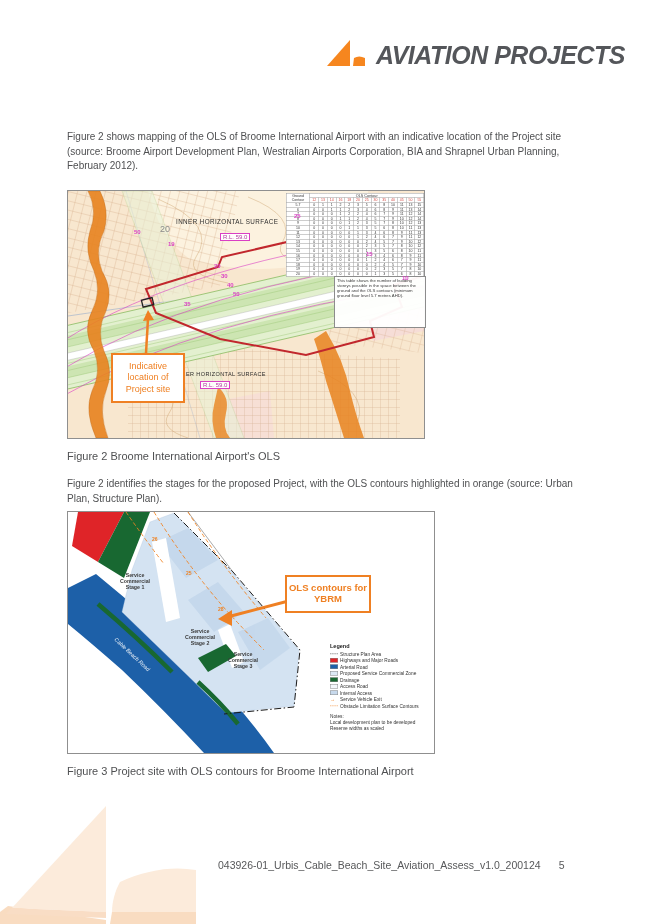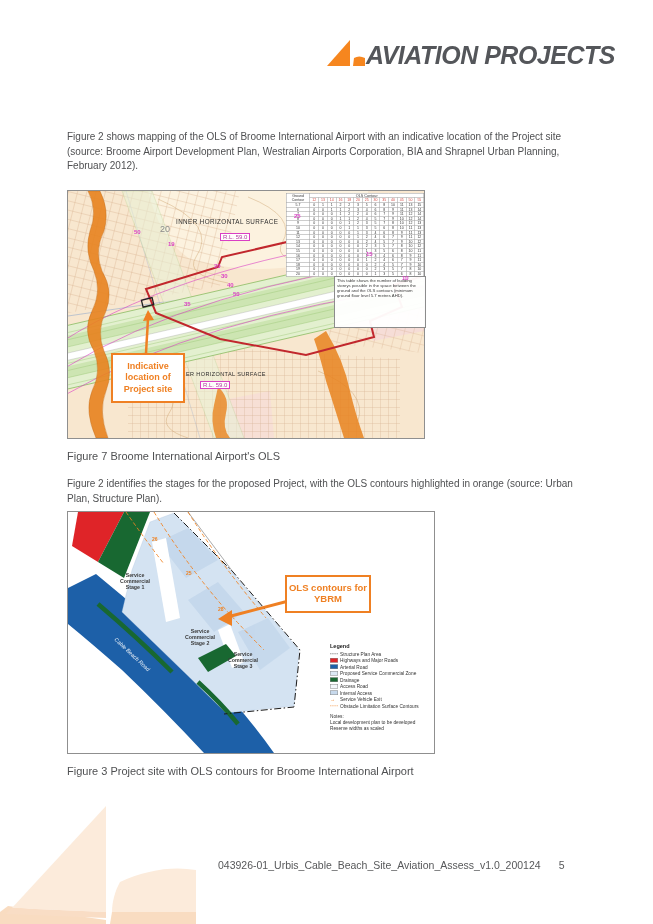--- a/index.html
+++ b/index.html
@@ -1,19 +1,19 @@
 <!DOCTYPE html>
 <html><head>
 <meta charset="utf-8">
 <style>
   html,body{margin:0;padding:0;background:#e9e9e9;}
   .page{position:relative;width:653px;height:924px;background:#fff;margin:0 auto;
         font-family:"Liberation Sans",sans-serif;color:#4f5052;overflow:hidden;}
   
-  .brand{position:absolute;left:326px;top:38px;display:flex;align-items:center;}
+  .brand{position:absolute;left:326px;top:38px;display:flex;align-items:center;gap:10px;}
   .brand-text{font-size:26px;font-weight:800;font-style:italic;color:#54565a;
               letter-spacing:-0.5px;transform:scaleX(.96);transform-origin:0 50%;white-space:nowrap;}
   
   .para{position:absolute;left:67px;width:522px;font-size:10px;line-height:14.5px;color:#4f5052;}
   .caption{position:absolute;left:67px;font-size:11px;color:#4f5052;}
   
   .fig{position:absolute;left:67px;border:1px solid #8f8f8f;background:#fff;}
   .fig svg{position:absolute;left:0;top:0;}
   .half{transform:scale(.5);transform-origin:0 0;}
   
@@ -22,21 +22,21 @@
             font-size:7px;line-height:8.2px;text-align:center;color:#333;}
   .olstable th,.olstable td{border:0.6px solid #9a9a9a;padding:0;font-weight:400;}
   .olstable .gc{width:46px;font-size:7px;line-height:7.5px;}
   .olstable .olsh{font-size:7.5px;}
   .olstable .cn{color:#d34a43;}
   .notewrap{position:absolute;left:266px;top:85px;width:90px;height:50px;border:0.8px solid #8c8c8c;background:rgba(255,255,255,.96);}
   .notein{width:172px;padding:3px 4px;font-size:8.5px;line-height:9.6px;color:#3c3c3c;}
   
   .callout2{position:absolute;left:43px;top:162px;width:70px;height:46px;background:#fff;
             border:2px solid #ef8023;display:flex;align-items:center;justify-content:center;
-            text-align:center;font-size:9px;font-weight:700;color:#ef8023;line-height:1.25;}
+            text-align:center;font-size:9px;font-weight:400;color:#ef8023;line-height:1.25;}
   .maplabel{position:absolute;white-space:nowrap;}
   .surf{font-size:6.3px;letter-spacing:.4px;color:#2e2e2e;}
   .rlbox{font-size:6px;color:#b13aa0;border:1px solid #da3fc4;background:rgba(255,255,255,.9);padding:0 2px;}
   .big20{font-size:9px;color:#8a8a8a;}
   .mnum{position:absolute;font-size:6px;font-weight:700;color:#da3fc4;white-space:nowrap;}
   
   .callout3{position:absolute;left:217px;top:63px;width:82px;height:34px;background:#fff;
             border:2.5px solid #ef8023;display:flex;align-items:center;justify-content:center;
             text-align:center;font-size:9.5px;font-weight:800;color:#ef8023;line-height:1.15;}
   .stage{position:absolute;width:34px;height:30px;}
@@ -437,21 +437,21 @@
         <span class="mnum" style="left: 165px; top: 100px;">50</span>
         <span class="mnum" style="left: 226px; top: 22px;">25</span>
         <span class="mnum" style="left: 298px; top: 60px;">15</span>
         <span class="mnum" style="left: 334px; top: 84px;">10</span>
         <span class="mnum" style="left: 116px; top: 110px;">35</span>
       </div>
 
     <div class="callout2">Indicative location of Project site</div>
   </div>
 
-  <div class="caption" style="top:450px;">Figure 7 Broome International Airport's OLS</div>
+  <div class="caption" style="top:450px;">Figure 2 Broome International Airport's OLS</div>
 
   <div class="para" style="top:477px;">Figure 2 identifies the stages for the proposed Project, with the OLS contours highlighted in orange (source: Urban Plan, Structure Plan).</div>
 
   <div class="fig" style="top:511px;width:366px;height:241px;">
     <svg width="366" height="241" viewBox="0 0 366 241">
       <rect width="366" height="241" fill="#ffffff"></rect>
 
       <path d="M0,76 L28,62 Q82,106 132,154 Q176,198 206,241 L136,241 Q96,198 54,158 Q22,130 0,112 Z" fill="#1d60a8"></path>
       <text x="46" y="128" transform="rotate(43 46 128)" fill="#ffffff" font-size="5.5" opacity=".9" font-family="Liberation Sans, sans-serif" font-style="italic">Cable Beach Road</text>
 

